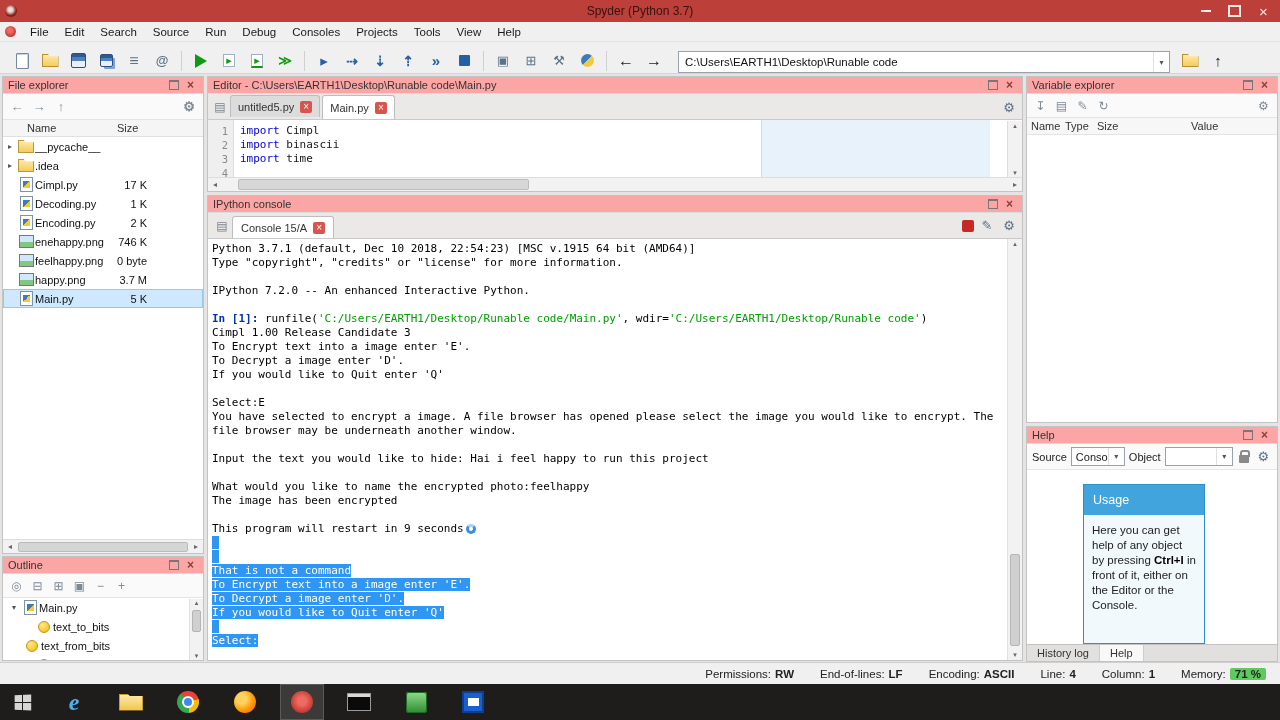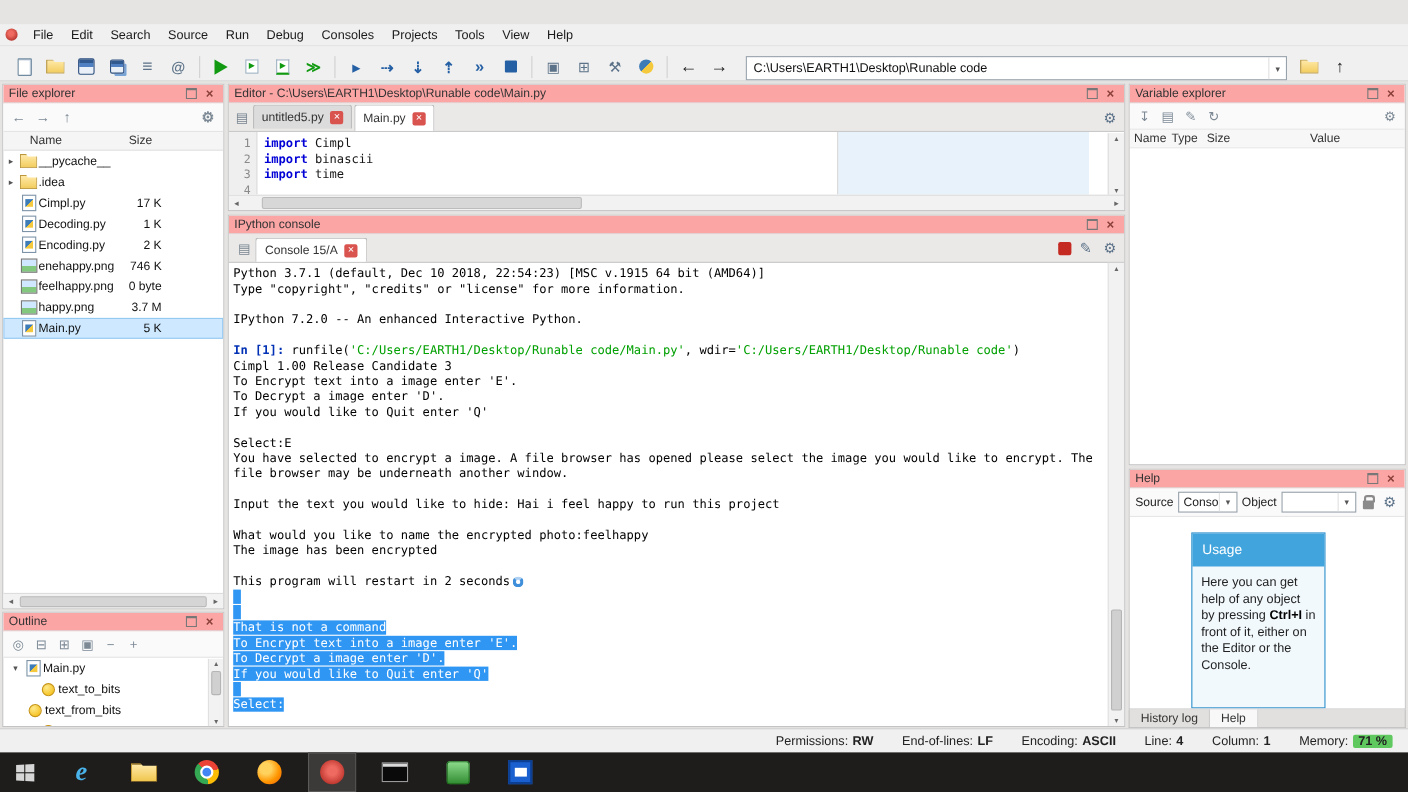--- a/index.html
+++ b/index.html
@@ -110,21 +110,21 @@
 .etab{height:22px;display:flex;align-items:center;padding:0 7px;background:#dcdcdc;border:1px solid #bdbdbd;border-bottom:none;margin-right:2px;font-size:11px;color:#333;border-radius:3px 3px 0 0}
 .etab.active{background:#fff;height:24px}
 .tabx{width:12px;height:12px;background:#d9534f;border-radius:2px;margin-left:6px;color:#fff;font-size:10px;line-height:11px;text-align:center;flex:none}
 .tabx::before{content:"\00d7"}
 .etab-right{position:absolute;right:4px;top:4px;display:flex}
 .ecode{height:57px;display:flex;background:#fff;overflow:hidden;margin-right:15px}
 .egutter{width:26px;background:#efefef;border-right:1px solid #ddd;text-align:right;padding:4px 5px 0 0;color:#8a8a8a;font:10.5px "DejaVu Sans Mono",monospace;line-height:14px;flex:none}
 .lnum{height:14px}
 .elines{flex:1;padding:4px 0 0 6px;font:11px "DejaVu Sans Mono",monospace;line-height:14px;position:relative}
 .cline{height:14px;white-space:pre;position:relative;z-index:1}
-.seg-kw{color:#0000d6;font-weight:bold}
+.seg-kw{color:#0000d6;font-weight:normal}
 .seg-plain{color:#151515}
 .colline{position:absolute;left:527px;top:0;bottom:0;width:1px;background:#d8d8d8;z-index:0}
 .cellshade{position:absolute;left:528px;top:0;bottom:0;width:228px;background:#e8f2fb;z-index:0}
 .e-vscroll{position:absolute;right:0;top:44px;width:15px;height:57px;background:#f2f2f2;border-left:1px solid #ddd;display:flex;flex-direction:column;align-items:center;justify-content:space-between;font-size:7px;color:#666;padding:1px 0}
 .e-hscroll{position:absolute;left:0;right:0;bottom:0;height:14px;background:#f2f2f2;border-top:1px solid #ddd;display:flex;align-items:center}
 .e-track{flex:1;position:relative;height:100%}
 .e-thumb{position:absolute;left:2%;width:37%;top:1px;bottom:1px;background:#d7d7d7;border:1px solid #bcbcbc;border-radius:2px}
 
 
 #console{left:207px;top:195px;width:816px;height:466px}
@@ -193,20 +193,29 @@
 .tbi-terminal{width:24px;height:18px;background:#0a0a0a;border:1px solid #9a9a9a;box-shadow:inset 0 3px 0 #d9d9d9}
 .tbi-chart-app{width:21px;height:21px;border-radius:3px;background:linear-gradient(180deg,#8fdc8f,#2f8b2f);box-shadow:inset 0 0 0 1px #1f6b1f}
 .tbi-window-app{width:22px;height:22px;background:#1a5fd0;box-shadow:inset 0 0 0 2px #0c3f92;display:flex;align-items:center;justify-content:center}
 .tbi-window-app::before{content:"";width:11px;height:8px;background:#fff}
 </style>
 </head>
 <body>
 
 <div id="screen">
 
+  <div class="titlebar">
+    <span class="app-icon"></span>
+    <span class="title">Spyder (Python 3.7)</span>
+    <div class="winbtns">
+      <span class="wbtn wb-min"></span>
+      <span class="wbtn wb-max"></span>
+      <span class="wbtn wb-close"></span>
+    </div>
+  </div>
 
   <div class="menubar">
     <span class="menu-appicon"></span>
     <div class="menu-items">
         <span class="menu-item">File</span>
         <span class="menu-item">Edit</span>
         <span class="menu-item">Search</span>
         <span class="menu-item">Source</span>
         <span class="menu-item">Run</span>
         <span class="menu-item">Debug</span>
@@ -512,21 +521,21 @@
         <div class="con-line"></div>
         <div class="con-line"><span class="cseg-plain">Select:E</span></div>
         <div class="con-line"><span class="cseg-plain">You have selected to encrypt a image. A file browser has opened please select the image you would like to encrypt. The</span></div>
         <div class="con-line"><span class="cseg-plain">file browser may be underneath another window.</span></div>
         <div class="con-line"></div>
         <div class="con-line"><span class="cseg-plain">Input the text you would like to hide: Hai i feel happy to run this project</span></div>
         <div class="con-line"></div>
         <div class="con-line"><span class="cseg-plain">What would you like to name the encrypted photo:feelhappy</span></div>
         <div class="con-line"><span class="cseg-plain">The image has been encrypted</span></div>
         <div class="con-line"></div>
-        <div class="con-line"><span class="cseg-plain">This program will restart in 2 seconds</span><span class="spinner"></span></div>
+        <div class="con-line"><span class="cseg-plain">This program will restart in 9 seconds</span><span class="spinner"></span></div>
         <div class="con-line csel"><span class="cseg-plain">&nbsp;</span></div>
         <div class="con-line csel"><span class="cseg-plain">&nbsp;</span></div>
         <div class="con-line csel"><span class="cseg-plain">That is not a command</span></div>
         <div class="con-line csel"><span class="cseg-plain">To Encrypt text into a image enter 'E'.</span></div>
         <div class="con-line csel"><span class="cseg-plain">To Decrypt a image enter 'D'.</span></div>
         <div class="con-line csel"><span class="cseg-plain">If you would like to Quit enter 'Q'</span></div>
         <div class="con-line csel"><span class="cseg-plain">&nbsp;</span></div>
         <div class="con-line csel"><span class="cseg-plain">Select:</span></div>
       </div>
     <div class="c-vscroll">

